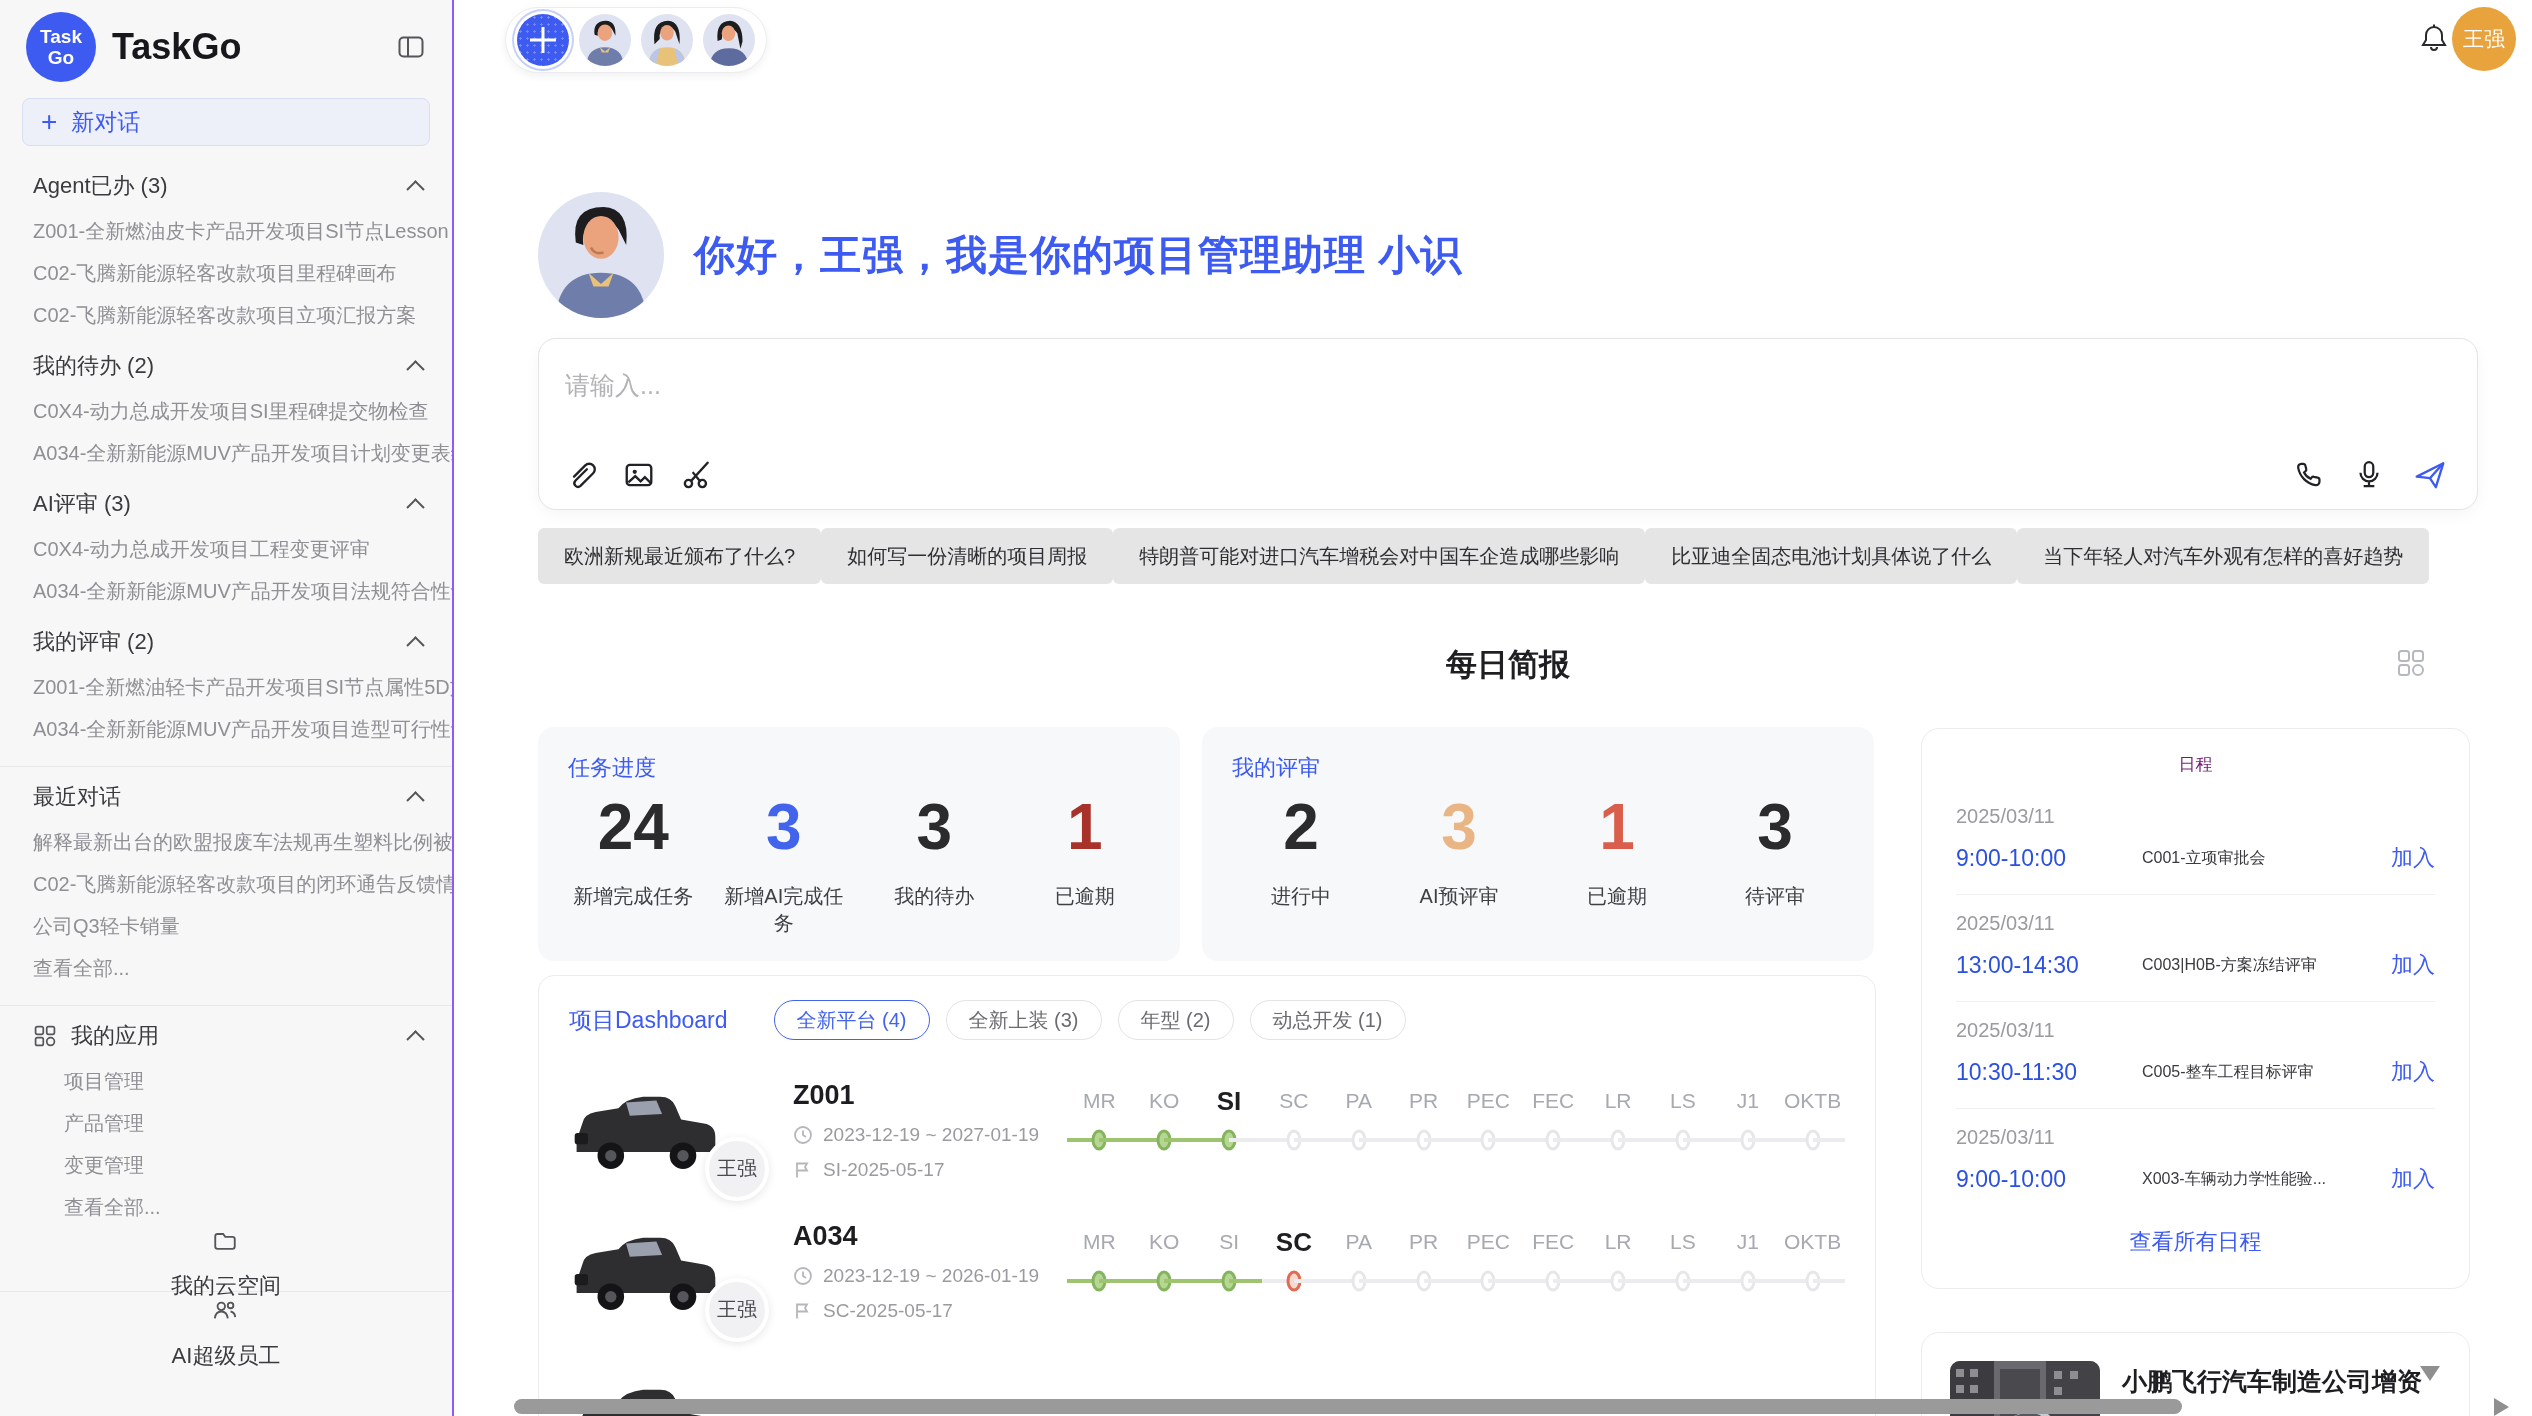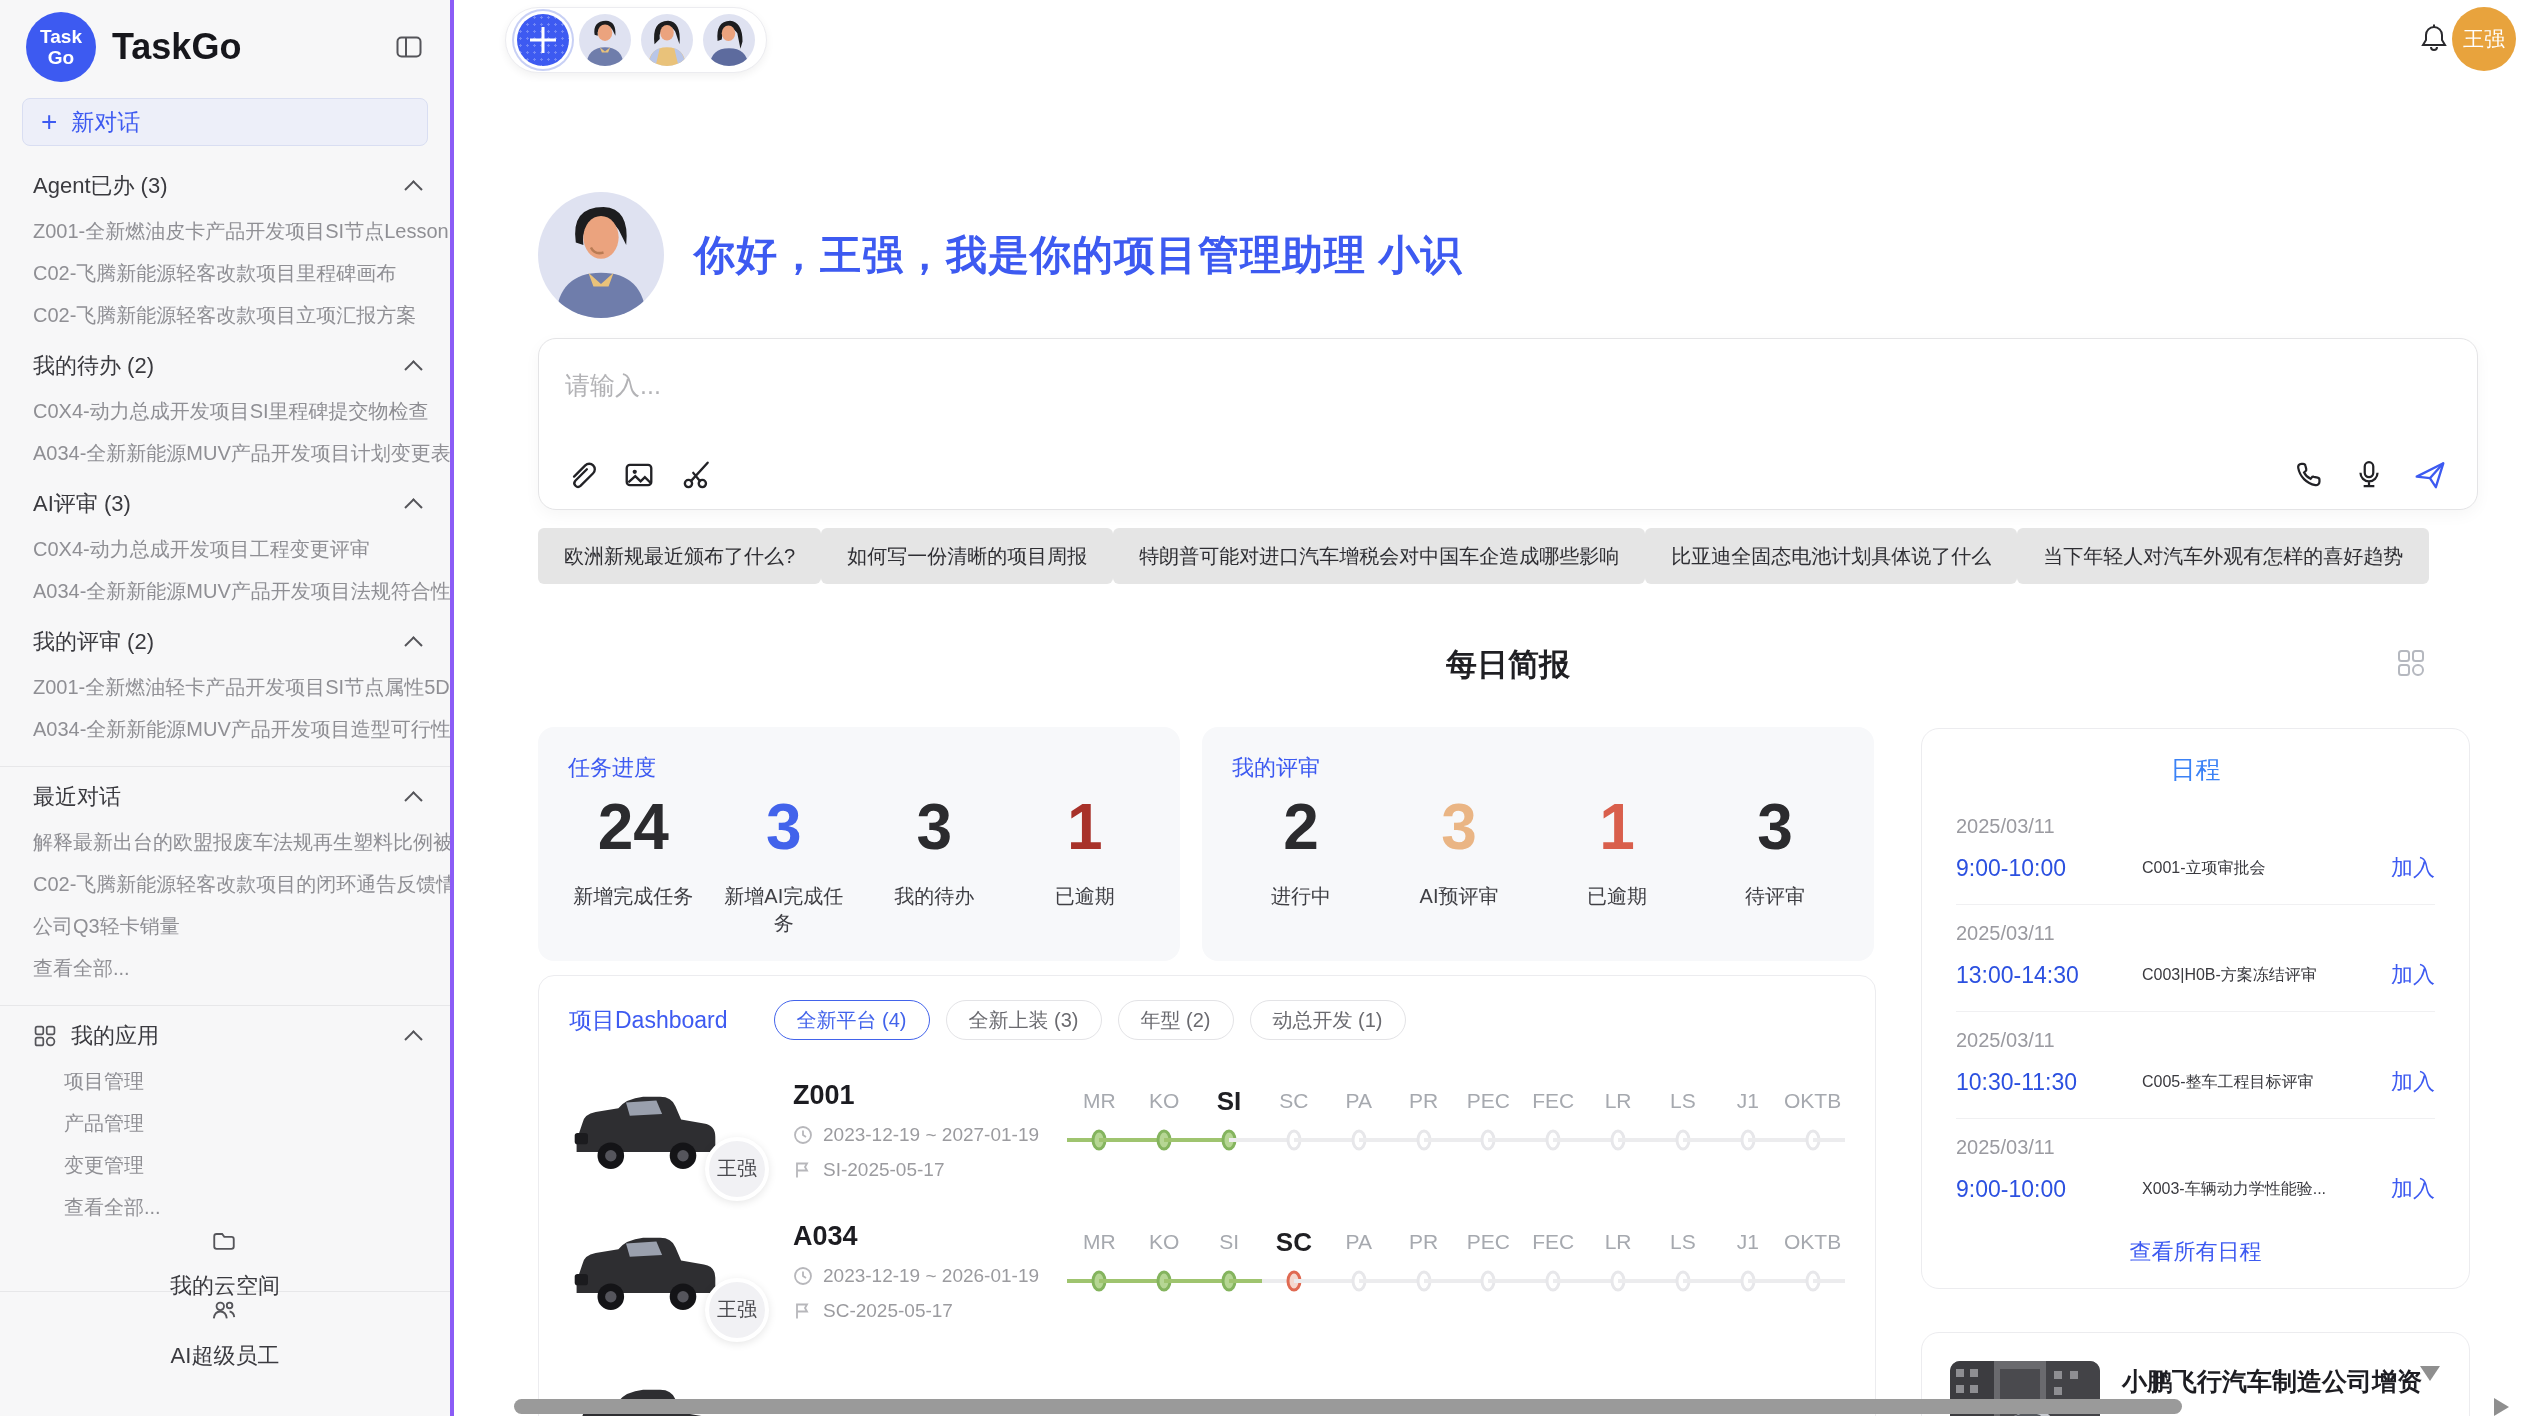--- a/index.html
+++ b/index.html
@@ -3,21 +3,21 @@
 <meta charset="utf-8">
 <style>
   * { margin:0; padding:0; box-sizing:border-box; }
   html,body { width:2532px; height:1416px; }
   body { position:relative; overflow:hidden; background:#fff;
          font-family:"Liberation Sans","DejaVu Sans",sans-serif; color:#2b2b2e; }
   svg { display:block; }
 
   
   .sidebar { position:absolute; left:0; top:0; width:454px; height:1416px;
-             background:#f7f7f8; border-right:4px solid #8b5cf6; overflow:hidden; }
+             background:#f7f7f8; border-right:2px solid #8b5cf6; overflow:hidden; }
   .side-head { display:flex; align-items:center; padding:12px 26px 6px 26px; }
   .logo { width:70px; height:70px; border-radius:50%; background:#3d5af1; color:#fff;
           display:flex; flex-direction:column; align-items:center; justify-content:center;
           font-size:19px; line-height:21px; font-weight:700; }
   .app-name { font-size:36px; font-weight:700; color:#17171c; margin-left:16px; flex:1; }
   .collapse-btn { cursor:pointer; }
   .new-chat { margin:10px 22px 16px; height:48px; border:1px solid #d9def2; background:#edeff9;
               border-radius:8px; display:flex; align-items:center; padding:0 18px;
               color:#3d5af1; font-size:23px; cursor:pointer; }
   .new-chat .plus { font-size:28px; margin-right:14px; line-height:1; }
@@ -116,21 +116,21 @@
   .ms-col.done .ms-track::before, .ms-col.done .ms-track::after,
   .ms-col.current .ms-track::before { background:#9fc46f; }
   .ms-dot { position:absolute; left:50%; top:16px; transform:translate(-50%,-50%); width:15px; height:21px;
             border-radius:50%; background:#fff; border:3px solid #e7e7ea; }
   .ms-col.done .ms-dot, .ms-col.current .ms-dot { background:#b6d694; border-color:#84b45e; }
   .ms-col.overdue .ms-dot { background:#f5d8ce; border-color:#e06a52; }
 
   
   .sched { position:absolute; left:1921px; top:728px; width:549px; height:561px;
            border:1px solid #ececef; border-radius:18px; background:#fff; padding:24px 34px 0; }
-  .sched-title { text-align:center; font-size:25px; color:#3b82f6; }
+  .sched-title { text-align:center; font-size:17px; color:#701a75; }
   .sched-item { padding:17px 0 21px; }
   .sched-item + .sched-item { border-top:1px solid #f0f0f2; }
   .sched-list { margin-top:12px; }
   .s-date { font-size:20px; color:#9a9aa0; }
   .s-row { display:flex; align-items:center; margin-top:15px; }
   .s-time { width:186px; font-size:23px; color:#2b50e0; }
   .s-name { flex:1; font-size:16px; color:#3a3a3f; white-space:nowrap; overflow:hidden; }
   .s-join { font-size:22px; color:#3d5af1; cursor:pointer; }
   .sched-footer { text-align:center; font-size:22px; color:#3d5af1; padding:12px 0; cursor:pointer; }
 

